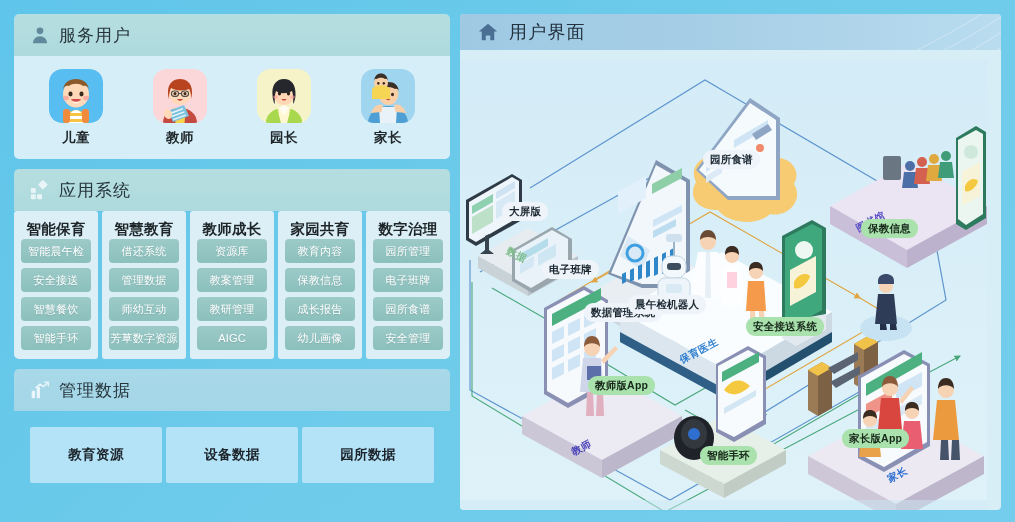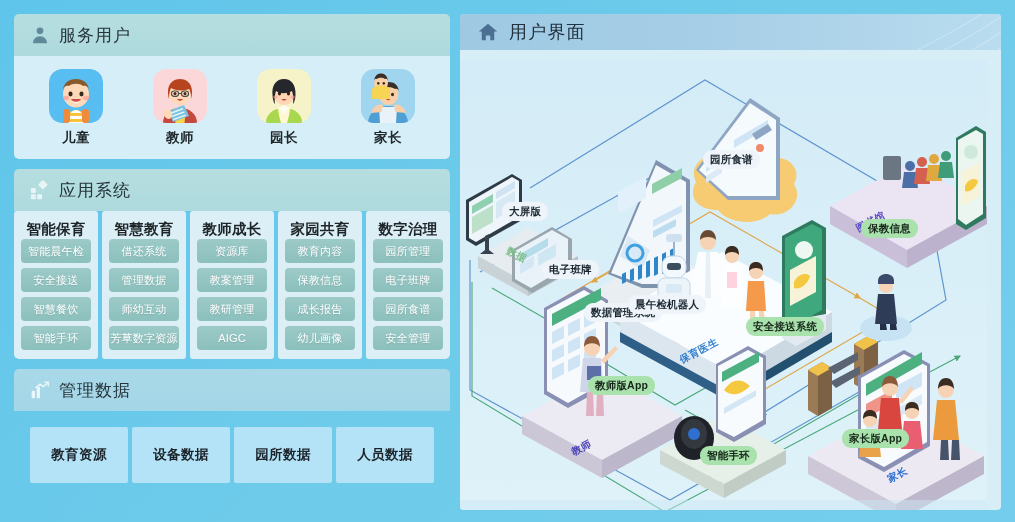--- a/index.html
+++ b/index.html
@@ -282,21 +282,20 @@
             <path d="M7 9l5-4 4 3 6-5" stroke="#eaf6fb" stroke-width="1.7" fill="none" stroke-linecap="round"></path>
             <path d="M17.5 2.5H22V7" stroke="#eaf6fb" stroke-width="1.7" fill="none" stroke-linecap="round" stroke-linejoin="round"></path>
           </svg>
         </span>
         <span class="panel-title">管理数据</span>
       </div>
       <div class="data-body">
         <div class="data-cell">教育资源</div>
         <div class="data-cell">设备数据</div>
         <div class="data-cell">园所数据</div>
-        <div class="data-cell">人员数据</div>
       </div>
     </section>
 
   </div>
 
   <div class="right-col">
     <section class="diagram-panel">
 
       <div class="diagram-head">
         <svg class="swirl" width="260" height="110" viewBox="0 0 260 110">

